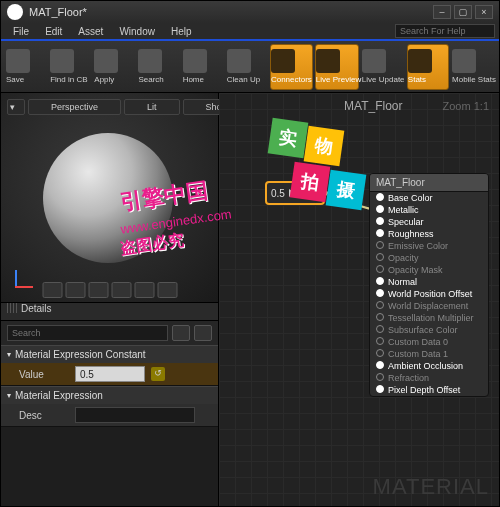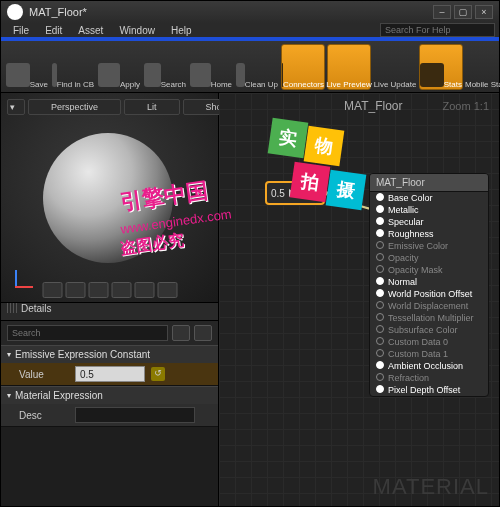--- a/index.html
+++ b/index.html
@@ -2,25 +2,25 @@
 <html><head>
 <meta charset="utf-8">
 <style>
 *{margin:0;padding:0;box-sizing:border-box;font-family:Arial,sans-serif;font-size:10px;color:#ccc}
 body{background:#1a1a1a;width:500px;height:507px;overflow:hidden;position:relative}
 .window{width:500px;height:507px;background:#1e1e1e;display:flex;flex-direction:column;border:1px solid #000}
 .titlebar{height:22px;background:linear-gradient(#3a3a3a,#2a2a2a);display:flex;align-items:center;padding:0 6px}
 .titlebar .ue-icon{width:16px;height:16px;background:#fff;border-radius:50%;margin-right:6px}
 .titlebar .title{flex:1;font-size:11px;color:#ddd}
 .titlebar .winbtn{width:18px;height:14px;background:#383838;margin-left:3px;border:1px solid #555;text-align:center;line-height:12px;font-size:9px}
-.menubar{height:18px;background:#2a2a2a;display:flex;align-items:center;padding:0 4px;border-bottom:4px solid #1d4ed8}
+.menubar{height:18px;background:#2a2a2a;display:flex;align-items:center;padding:0 4px;border-bottom:2px solid #1d4ed8}
 .menubar span{padding:2px 8px;font-size:10px;cursor:pointer}
-.menubar .search{margin-left:auto;width:115px;height:14px;background:#1a1a1a;border:1px solid #444;padding:0 4px;font-size:9px;color:#888}
+.menubar .search{margin-left:auto;width:100px;height:14px;background:#1a1a1a;border:1px solid #444;padding:0 4px;font-size:9px;color:#888}
 .toolbar{height:52px;background:linear-gradient(#353535,#282828);display:flex;align-items:center;padding:2px 4px;border-bottom:1px solid #000;gap:2px}
-.tbtn{width:44px;height:46px;display:flex;flex-direction:row;align-items:flex-end;justify-content:center;border:1px solid transparent;border-radius:3px;cursor:pointer}
+.tbtn{width:44px;height:46px;display:flex;flex-direction:column;align-items:flex-start;justify-content:center;border:1px solid transparent;border-radius:3px;cursor:pointer}
 .tbtn.active{background:linear-gradient(#f5a623,#d68910);border-color:#8a5a0a}
 .tbtn .ticon{width:24px;height:24px;background:#555;border-radius:3px;margin-bottom:2px}
 .tbtn.active .ticon{background:#3a2a10}
 .tbtn .tlabel{font-size:8px;color:#ccc;white-space:nowrap}
 .tbtn.active .tlabel{color:#fff}
 .body{flex:1;display:flex;overflow:hidden}
 .left{width:218px;display:flex;flex-direction:column;border-right:1px solid #000}
 .viewport{height:210px;background:radial-gradient(circle at 45% 40%,#3a3a3a,#1a1a1a);position:relative;border-bottom:1px solid #000}
 .vp-btns{position:absolute;top:6px;left:6px;display:flex;gap:3px}
 .vp-btn{padding:2px 22px;background:#2a2a2a;border:1px solid #444;font-size:9px;border-radius:2px}
@@ -164,21 +164,21 @@
       </div>
       <div class="srch-row">
         <input placeholder="Search" style="">
         <div class="ic"></div>
         <div class="ic"></div>
       </div>
 
       <div class="panel-sec">
         <div class="sec-hdr">
           <span class="tri">▾</span>
-          <span>Emissive Expression Constant</span>
+          <span>Material Expression Constant</span>
         </div>
         <div class="prop-row hl">
           <label>Value</label>
           <input value="0.5" style="">
           <div class="reset">↺</div>
         </div>
       </div>
 
       <div class="panel-sec">
         <div class="sec-hdr">

